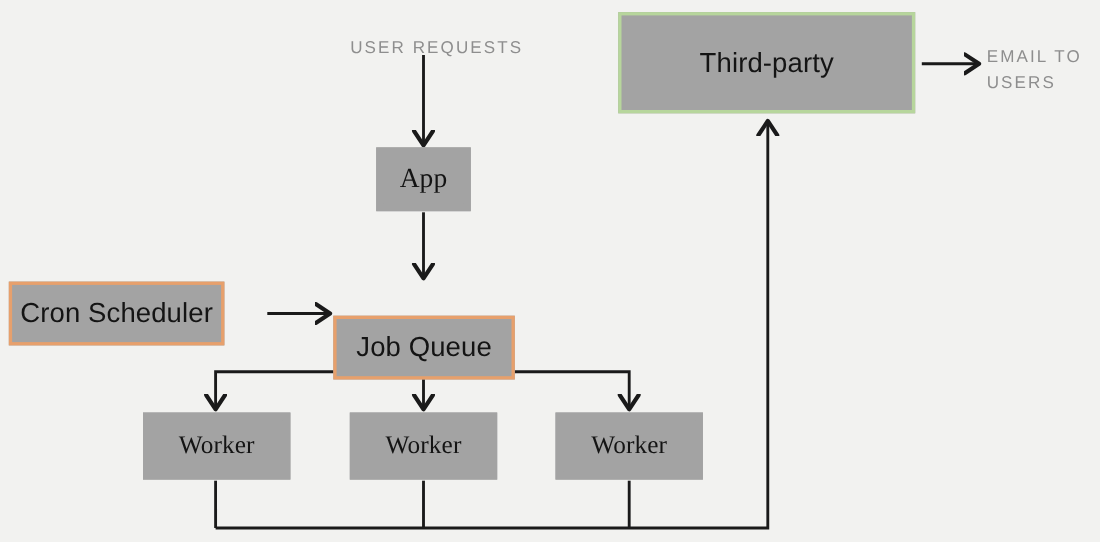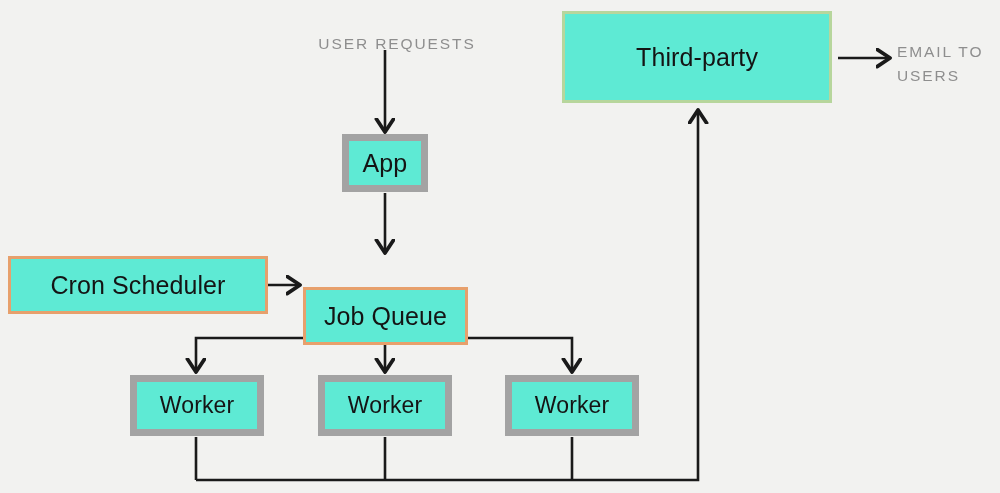--- a/index.html
+++ b/index.html
@@ -17,39 +17,39 @@
   #diagram {
     position: absolute;
     left: 0;
     top: 0;
     width: 1000px;
     height: 493px;
   }
   .node {
     position: absolute;
     box-sizing: border-box;
-    background: #5eead4;
+    background: #a3a3a3;
     display: flex;
     align-items: center;
     justify-content: center;
     text-align: center;
     color: #141414;
     line-height: 1.22;
     letter-spacing: 0.1px;
   }
-  .node-teal   { border: 7px solid #a3a3a3; }
+  .node-teal   { border: 7px solid #a3a3a3; font-family: Liberation Serif, serif; }
   .node-orange { border: 3px solid #e7a06c; }
   .node-green  { border: 3px solid #b7d69c; }
 
   #node-app {
     left: 342px; top: 134px; width: 86px; height: 58px;
     font-size: 25px;
   }
   #node-cron {
-    left: 8px; top: 256px; width: 260px; height: 58px;
+    left: 8px; top: 256px; width: 196px; height: 58px;
     font-size: 25px;
   }
   #node-jobqueue {
     left: 303px; top: 256px; width: 165px; height: 58px;
     font-size: 25px;
     margin-top: 31px;
   }
   #node-worker-1 { left: 130px; top: 375px; width: 134px; height: 61px; font-size: 23px; }
   #node-worker-2 { left: 318px; top: 375px; width: 134px; height: 61px; font-size: 23px; }
   #node-worker-3 { left: 505px; top: 375px; width: 134px; height: 61px; font-size: 23px; }

